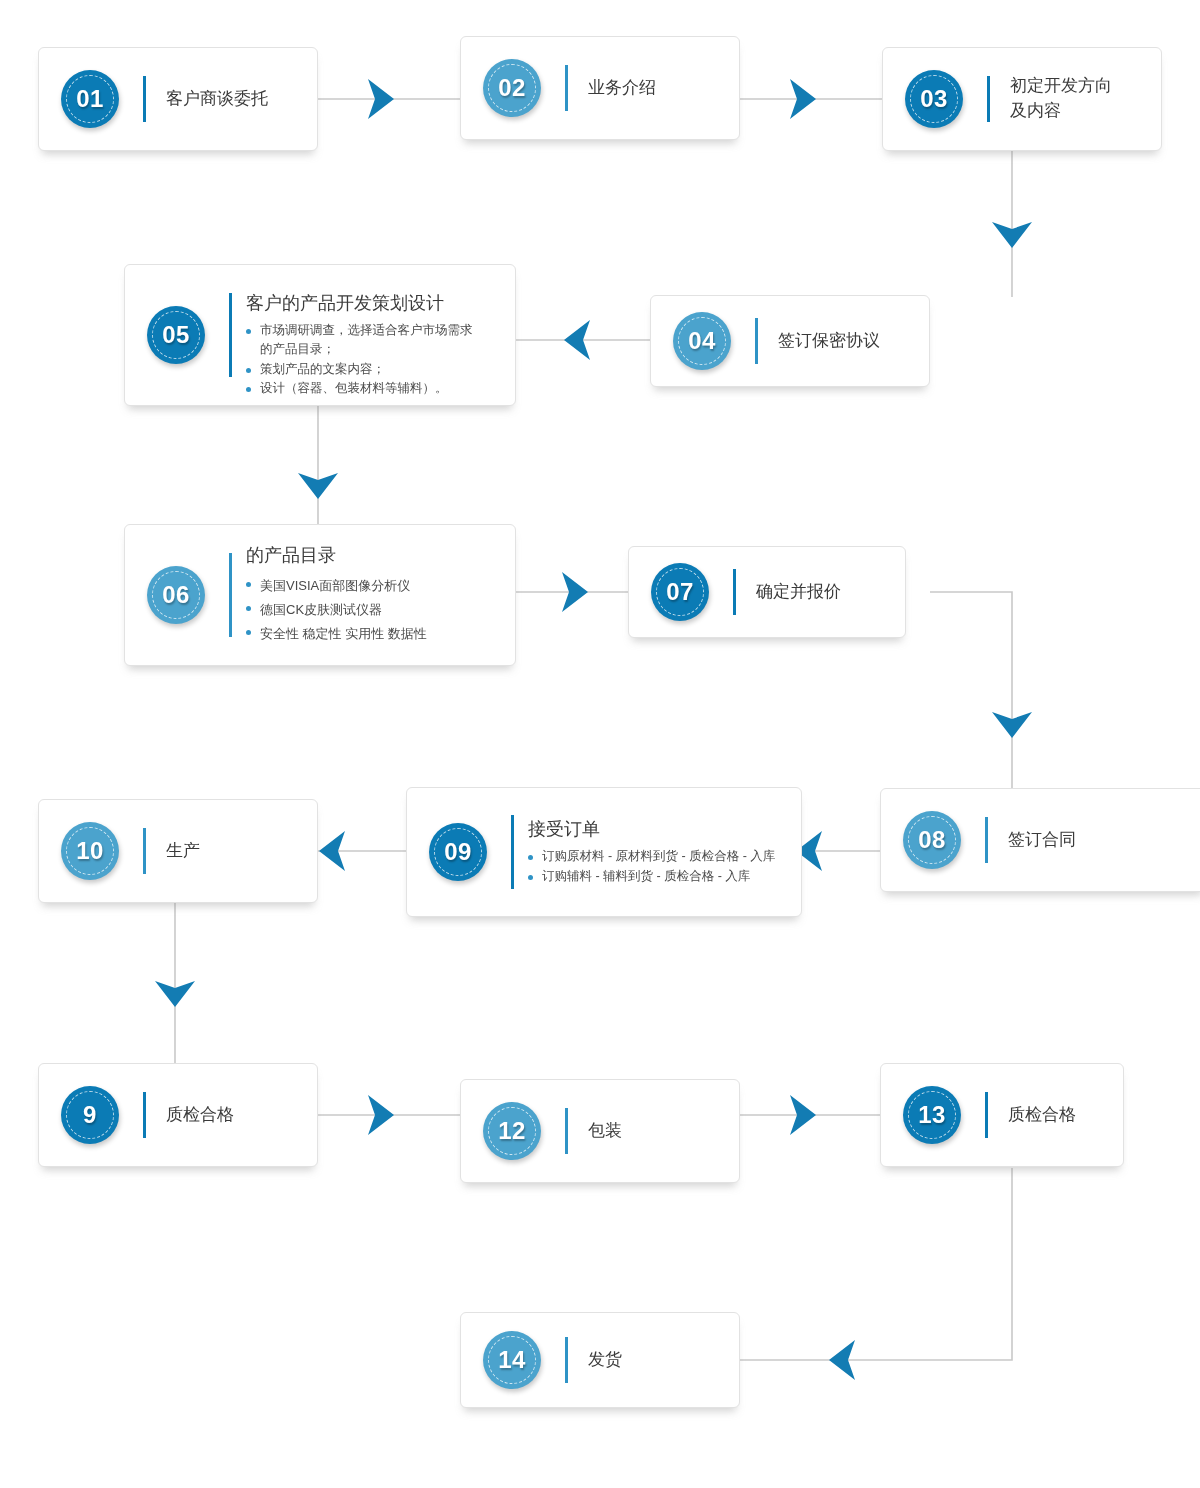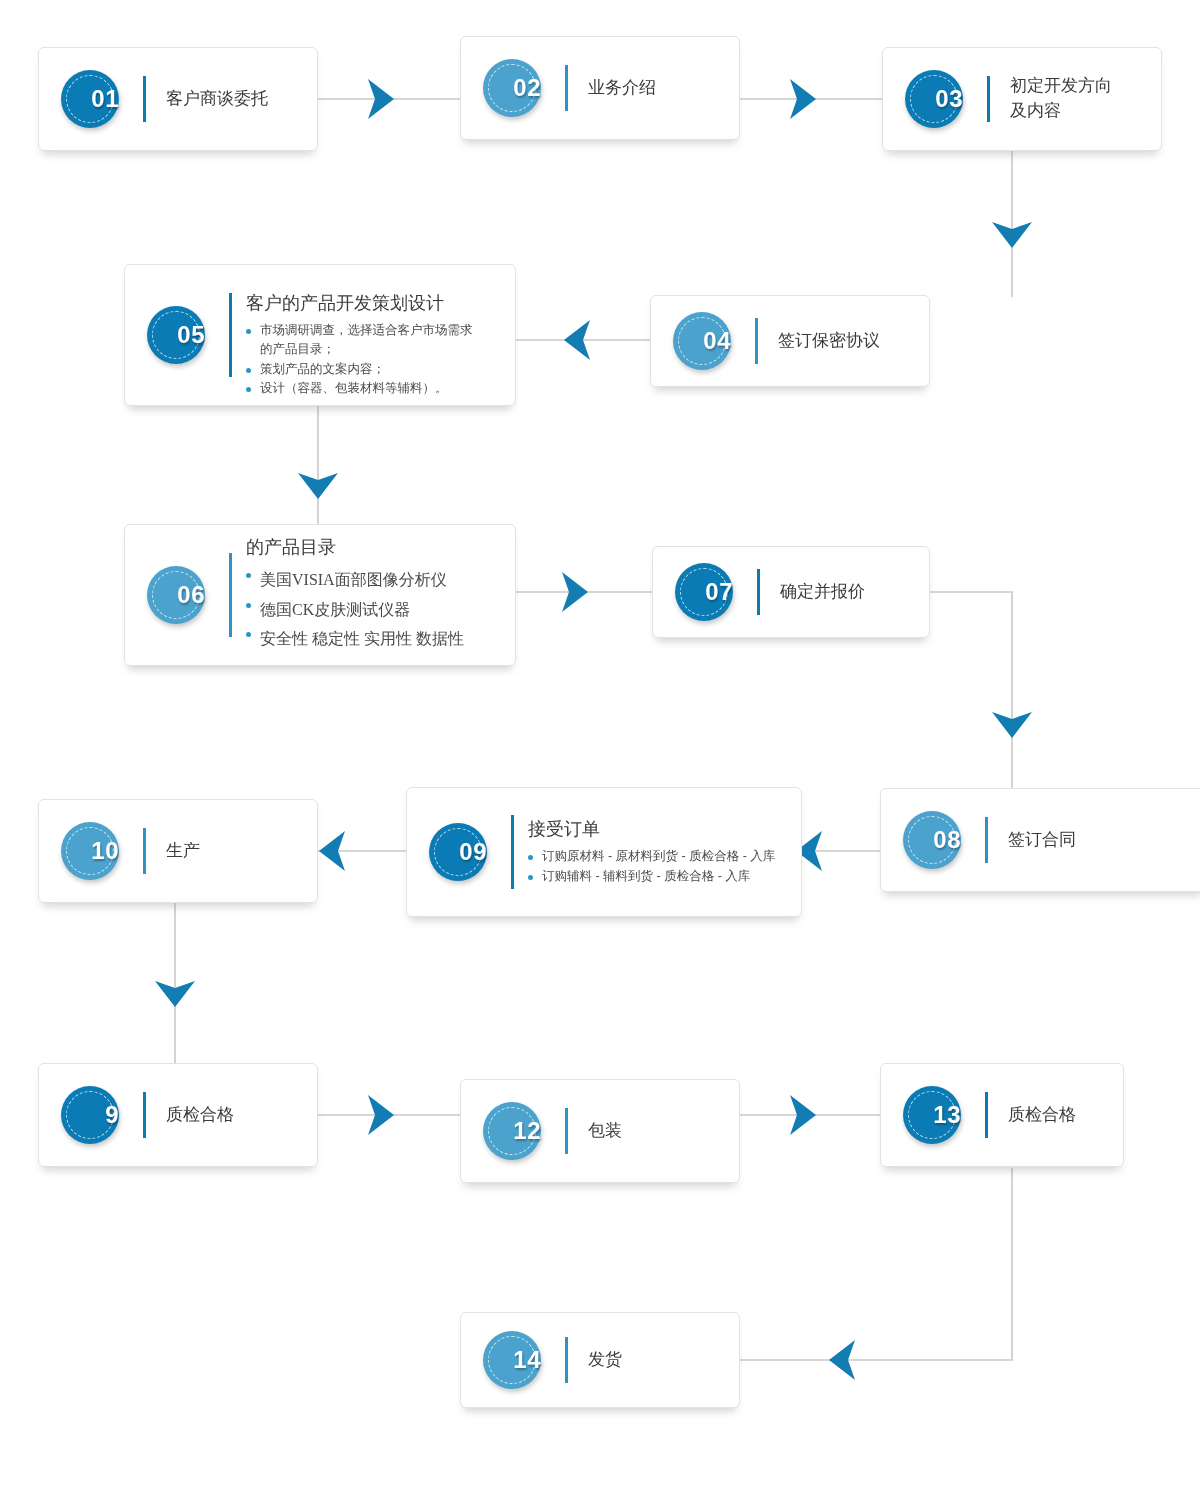--- a/index.html
+++ b/index.html
@@ -24,21 +24,21 @@
     align-items: center;
     z-index: 5;
   }
   .card-inner { display: flex; align-items: center; width: 100%; padding: 0 0 0 22px; }
 
   .num {
     position: relative;
     width: 58px; height: 58px;
     flex: 0 0 58px;
     border-radius: 50%;
-    display: flex; align-items: center; justify-content: flex-end;
+    display: flex; align-items: center; justify-content: center;
     background: #0b7bb5;
     box-shadow: 1px 3px 5px rgba(0,0,0,0.22);
   }
   .num.light { background: #4ba3cd; }
   .num::before {
     content: "";
     position: absolute;
     left: 5px; top: 5px; right: 5px; bottom: 5px;
     border: 1px dashed rgba(255,255,255,0.72);
     border-radius: 50%;
@@ -78,21 +78,21 @@
   .heading.big { font-size: 18px; }
   ul.bullets { list-style: none; }
   ul.bullets li {
     position: relative;
     padding-left: 14px;
     font-size: 12.5px;
     color: #4a4a4a;
     line-height: 1.55;
     white-space: pre-line;
   }
-  ul.bullets.sp li { font-size: 16px; line-height: 1.85; font-family: Liberation Serif, serif; }
+  ul.bullets.sp li { font-size: 13px; line-height: 1.85; }
   ul.bullets li::before {
     content: "";
     position: absolute;
     left: 0; top: 8px;
     width: 5px; height: 5px;
     border-radius: 50%;
     background: #2f93c6;
   }
 </style>
 </head>
@@ -260,21 +260,21 @@
         <div class="heading big">的产品目录</div>
         <ul class="bullets sp">
           <li>美国VISIA面部图像分析仪</li>
           <li>德国CK皮肤测试仪器</li>
           <li>安全性  稳定性 实用性  数据性</li>
         </ul>
       </div>
     </div>
   </div>
 
-  <div class="card" style="left:652px; top:546px; width:278px; height:92px;">
+  <div class="card" style="left:628px; top:546px; width:278px; height:92px;">
     <div class="card-inner">
       <div class="num">
           <span>07</span>
         </div>
       <div class="bar"></div>
       <div class="body">
         <div class="title-only">确定并报价</div>
       </div>
     </div>
   </div>

